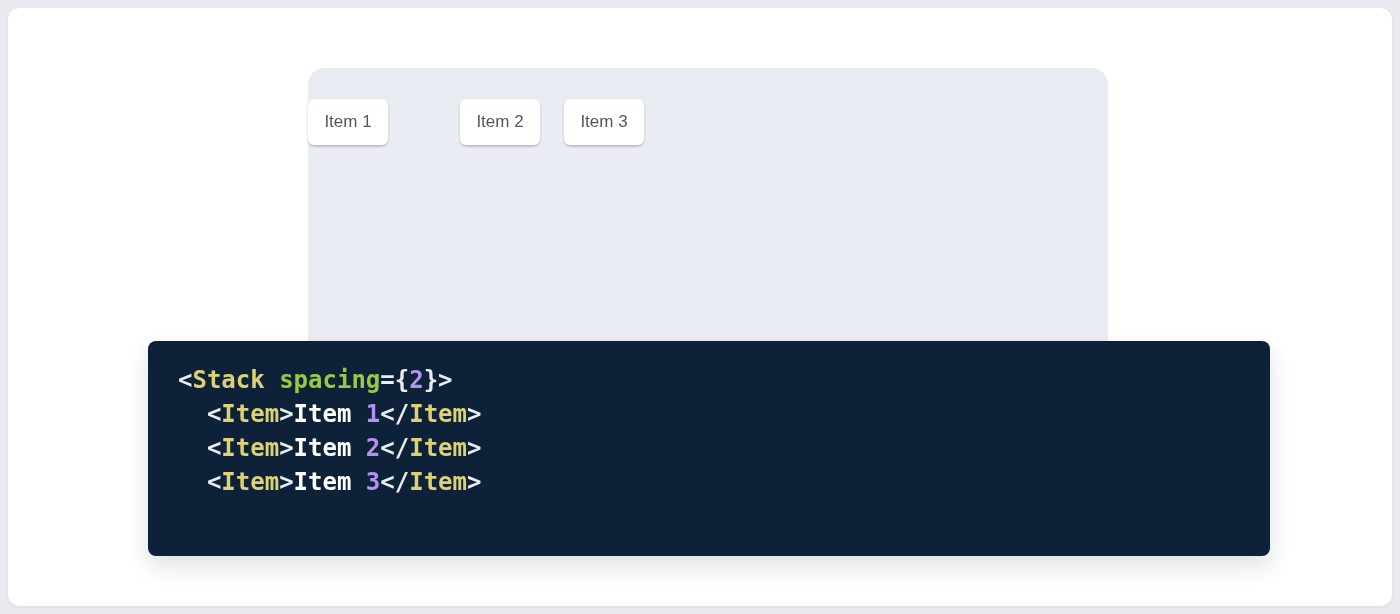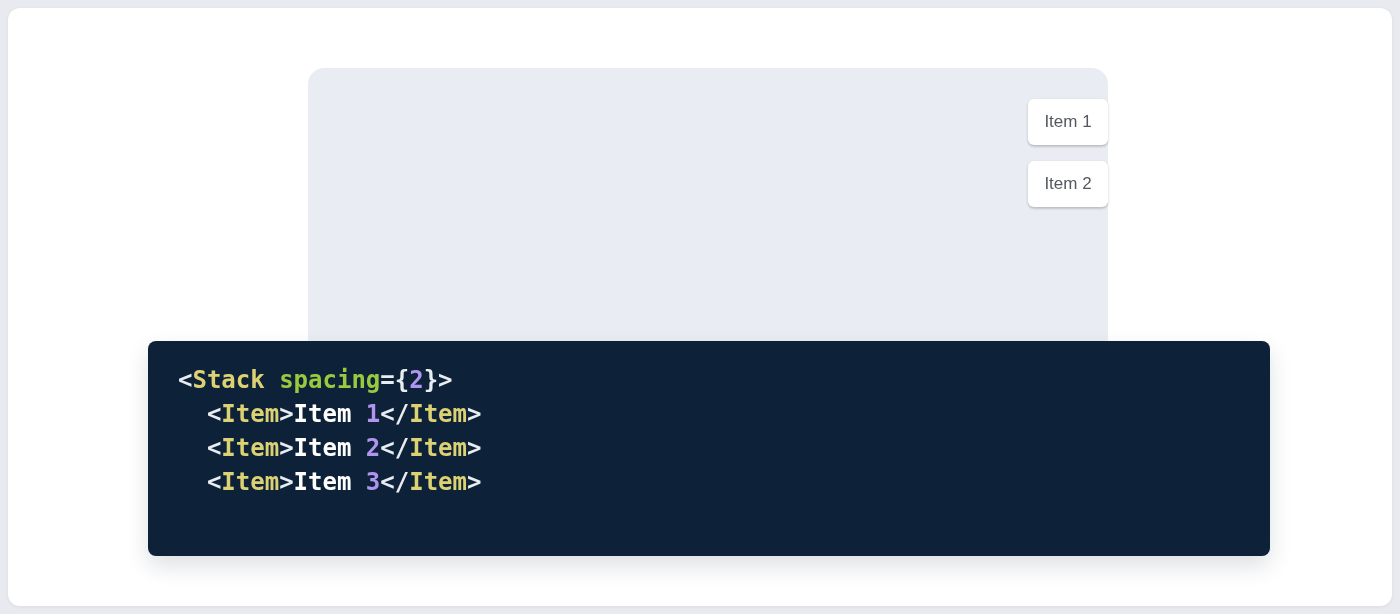--- a/index.html
+++ b/index.html
@@ -21,24 +21,24 @@
   .demo-panel {
     position: absolute;
     left: 300px; top: 60px;
     width: 800px; height: 285px;
     background: #e9edf3;
     border-radius: 16px;
     z-index: 1;
   }
   .stack-items {
     display: flex;
-    flex-direction: column;
-    align-items: flex-end;
+    flex-direction: row;
+    align-items: center;
     padding-top: 31px;
-    gap: 16px;
+    gap: 24px;
   }
   .stack-item {
     width: 80px;
     height: 46px;
     background: #ffffff;
     border-radius: 6px;
     box-shadow: 0 1px 3px rgba(0,0,0,0.14), 0 2px 2px rgba(0,0,0,0.10);
     display: flex;
     align-items: center;
     justify-content: center;
@@ -63,22 +63,25 @@
 </style>
 </head>
 <body style="background: rgb(232, 234, 239);">
 
 <div class="app-card" style="background: rgb(255, 255, 255);">
   <div class="demo-panel" style="background: rgb(233, 237, 243);">
     <div class="stack-items">
         <div class="stack-item" style="color: rgb(85, 89, 95);">
           <span>Item 1</span>
         </div>
+        <div class="stack-item" style="color: rgb(85, 89, 95); margin-left: 48px;">
+          <span>Item 2</span>
+        </div>
         <div class="stack-item" style="color: rgb(85, 89, 95);">
-          <span>Item 2</span>
+          <span>Item 3</span>
         </div>
       </div>
   </div>
   <div class="code-block" style="background: rgb(13, 34, 56);">
       <div class="code-line"><span class="tok-punc" style="color: rgb(233, 237, 242);">&lt;</span><span class="tok-tag" style="color: rgb(221, 210, 115);">Stack</span><span class="tok-plain" style="color: rgb(255, 255, 255);"> </span><span class="tok-attr" style="color: rgb(153, 201, 63);">spacing</span><span class="tok-punc" style="color: rgb(233, 237, 242);">={</span><span class="tok-num" style="color: rgb(176, 148, 240);">2</span><span class="tok-punc" style="color: rgb(233, 237, 242);">}&gt;</span></div>
       <div class="code-line"><span class="tok-plain" style="color: rgb(255, 255, 255);">  </span><span class="tok-punc" style="color: rgb(233, 237, 242);">&lt;</span><span class="tok-tag" style="color: rgb(221, 210, 115);">Item</span><span class="tok-punc" style="color: rgb(233, 237, 242);">&gt;</span><span class="tok-plain" style="color: rgb(255, 255, 255);">Item </span><span class="tok-num" style="color: rgb(176, 148, 240);">1</span><span class="tok-punc" style="color: rgb(233, 237, 242);">&lt;/</span><span class="tok-tag" style="color: rgb(221, 210, 115);">Item</span><span class="tok-punc" style="color: rgb(233, 237, 242);">&gt;</span></div>
       <div class="code-line"><span class="tok-plain" style="color: rgb(255, 255, 255);">  </span><span class="tok-punc" style="color: rgb(233, 237, 242);">&lt;</span><span class="tok-tag" style="color: rgb(221, 210, 115);">Item</span><span class="tok-punc" style="color: rgb(233, 237, 242);">&gt;</span><span class="tok-plain" style="color: rgb(255, 255, 255);">Item </span><span class="tok-num" style="color: rgb(176, 148, 240);">2</span><span class="tok-punc" style="color: rgb(233, 237, 242);">&lt;/</span><span class="tok-tag" style="color: rgb(221, 210, 115);">Item</span><span class="tok-punc" style="color: rgb(233, 237, 242);">&gt;</span></div>
       <div class="code-line"><span class="tok-plain" style="color: rgb(255, 255, 255);">  </span><span class="tok-punc" style="color: rgb(233, 237, 242);">&lt;</span><span class="tok-tag" style="color: rgb(221, 210, 115);">Item</span><span class="tok-punc" style="color: rgb(233, 237, 242);">&gt;</span><span class="tok-plain" style="color: rgb(255, 255, 255);">Item </span><span class="tok-num" style="color: rgb(176, 148, 240);">3</span><span class="tok-punc" style="color: rgb(233, 237, 242);">&lt;/</span><span class="tok-tag" style="color: rgb(221, 210, 115);">Item</span><span class="tok-punc" style="color: rgb(233, 237, 242);">&gt;</span></div>
     </div>
 </div>

